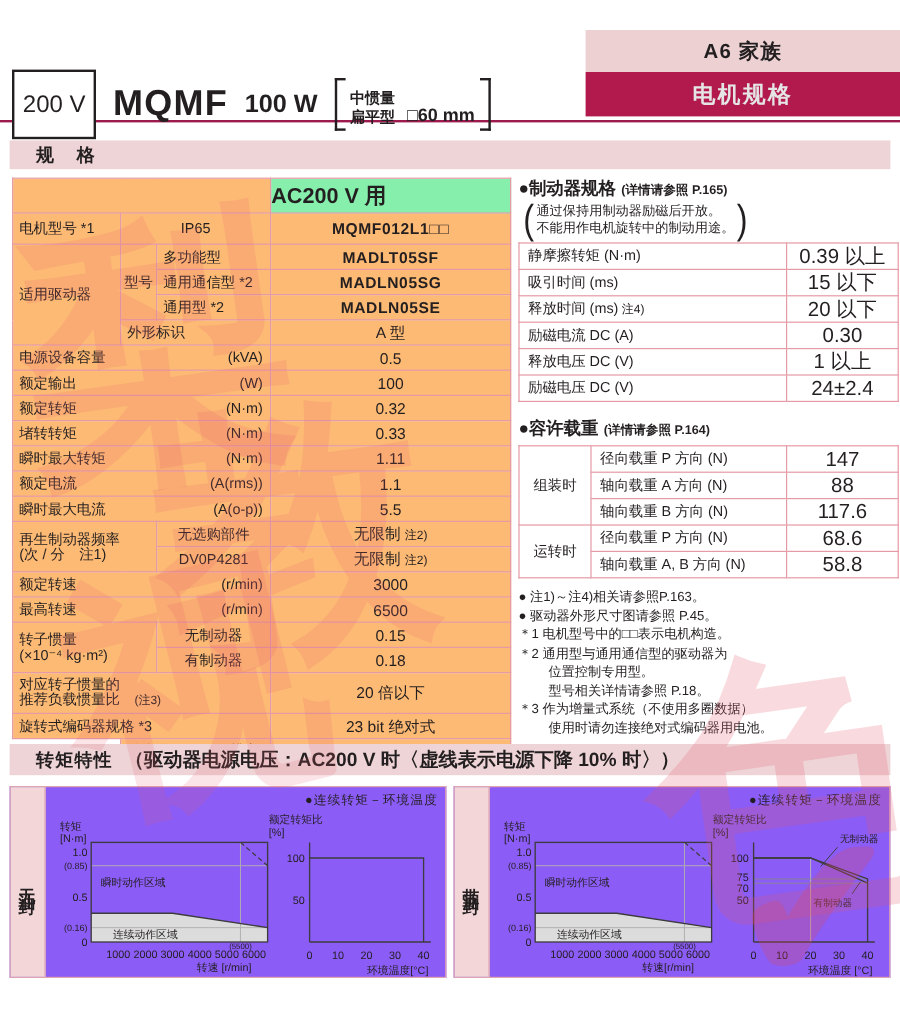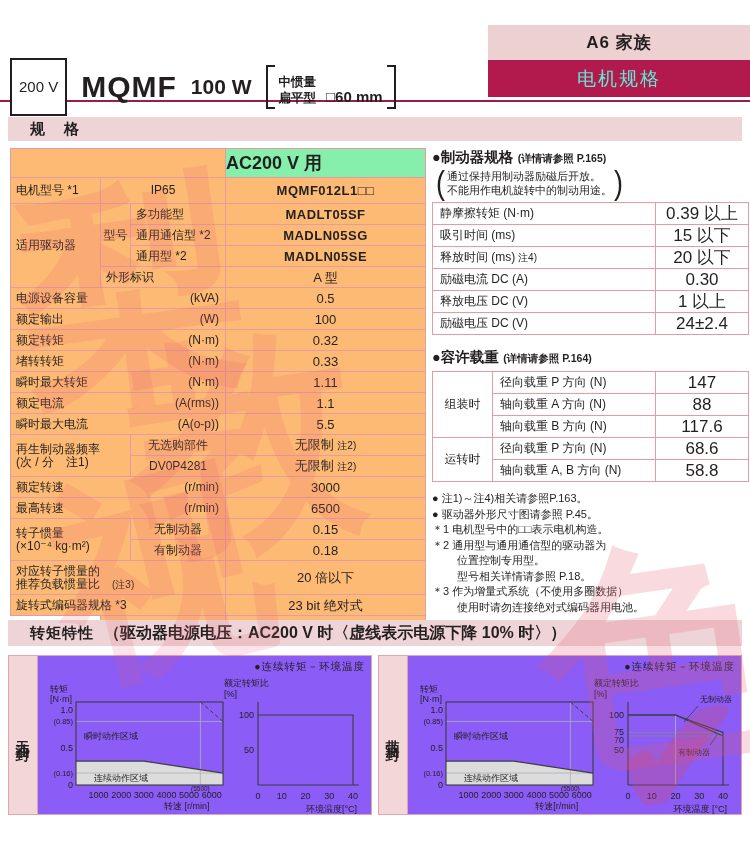--- a/index.html
+++ b/index.html
@@ -4,23 +4,23 @@
 <style>
   html,body{margin:0;padding:0;background:#fff;}
   body{font-family:"Liberation Sans","DejaVu Sans",sans-serif;color:#231f20;}
   .page{position:relative;width:750px;height:846px;background:#fff;overflow:hidden;}
 
   
   .family-tab{position:absolute;right:0;top:25px;width:262px;z-index:1;}
   .family-tab .fam{height:35px;background:#ecd0d2;display:flex;align-items:center;justify-content:center;
     font-size:17px;font-weight:bold;letter-spacing:1px;}
   .family-tab .pagehdr{height:37px;background:#b21a4e;display:flex;align-items:center;justify-content:center;
-    font-size:19px;font-weight:normal;color:#5eead4;letter-spacing:2px;}
+    font-size:19px;font-weight:bold;color:#e5e5e5;letter-spacing:2px;}
   .title-row{position:absolute;left:10px;top:58px;display:flex;align-items:center;gap:14px;z-index:1;}
-  .vbadge{border:2px solid #231f20;font-size:15px;padding:17px 7px;line-height:20px;background:#fff;}
+  .vbadge{border:2px solid #231f20;font-size:20px;padding:17px 7px;line-height:20px;background:#fff;}
   .series-name{font-size:30px;font-weight:bold;letter-spacing:1px;}
   .power{font-size:21px;font-weight:bold;}
   .model-bracket{display:flex;align-items:stretch;height:44px;}
   .brk-l,.brk-r{width:7px;border:2px solid #231f20;}
   .brk-l{border-right:none;}
   .brk-r{border-left:none;}
   .brk-inner{display:flex;align-items:flex-end;gap:10px;padding:3px 4px;}
   .brk-col{display:flex;flex-direction:column;justify-content:center;font-size:12.5px;font-weight:bold;line-height:16px;}
   .brk-size{font-size:15px;font-weight:bold;padding-bottom:1px;}
   .title-rule{position:absolute;left:0;top:100px;width:750px;height:2px;background:#9c1a4d;}

